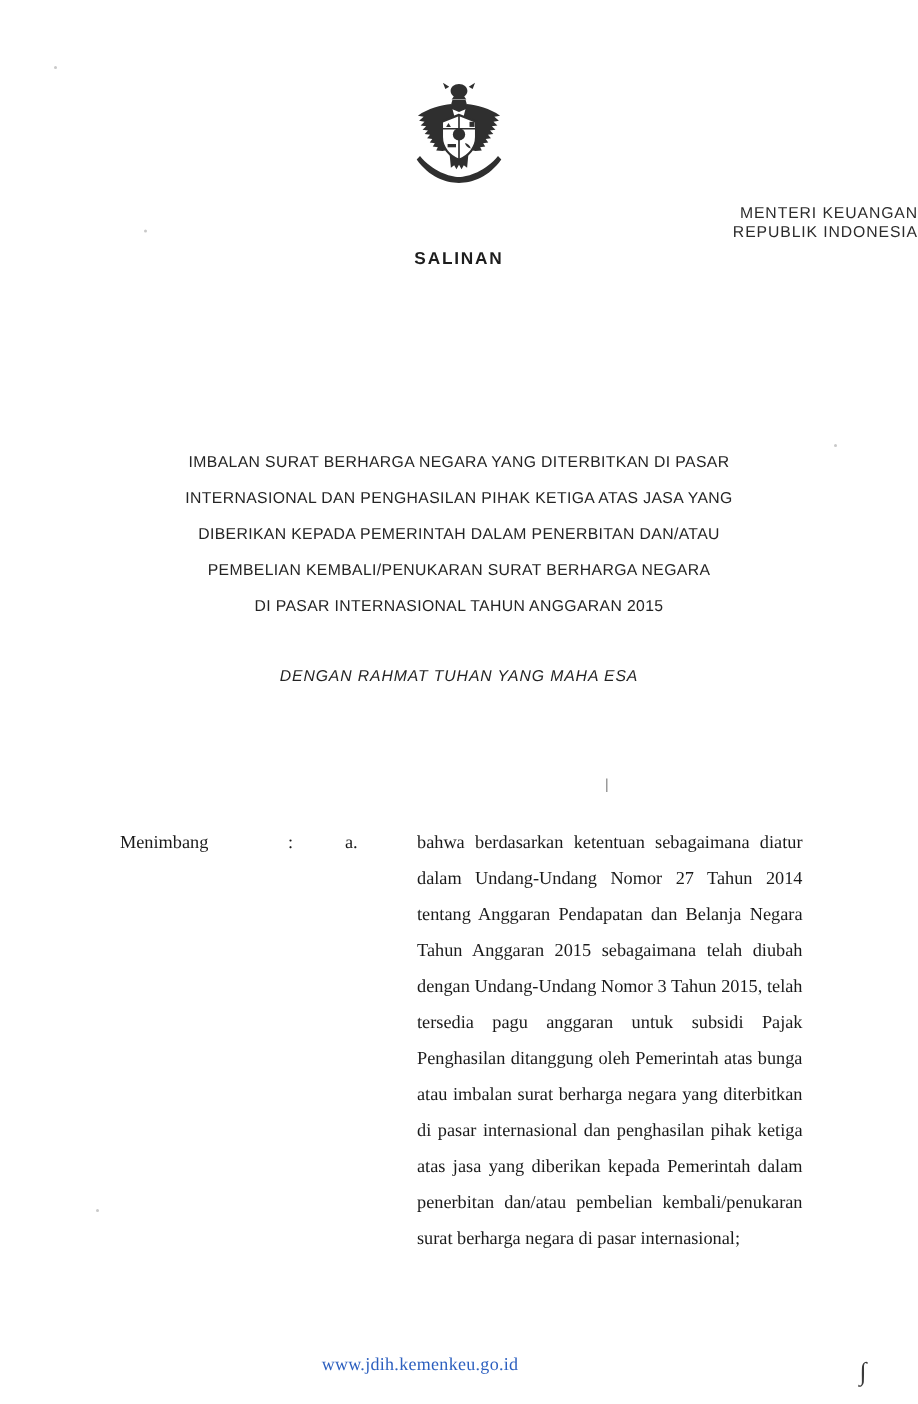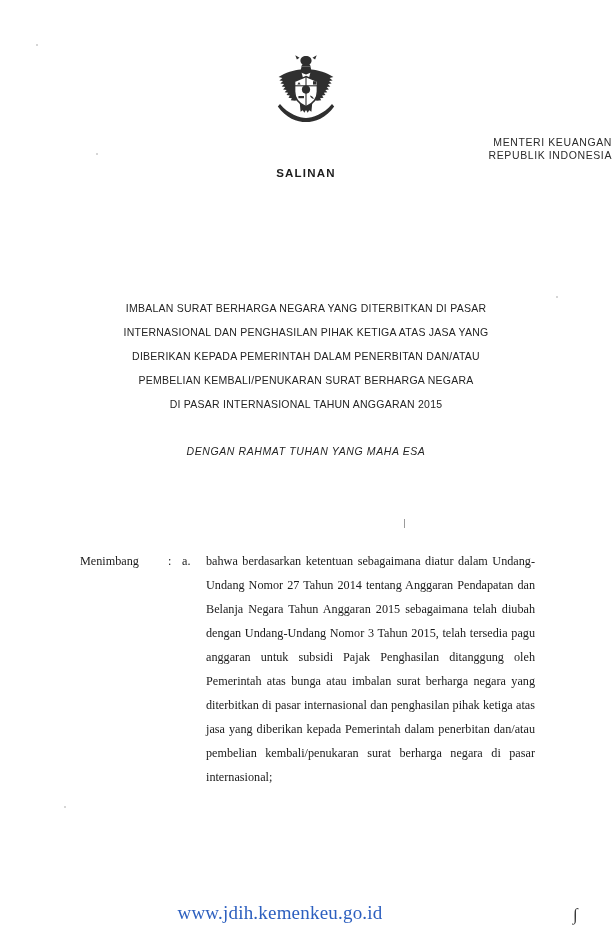--- a/index.html
+++ b/index.html
@@ -144,20 +144,21 @@
     top: 549px;
     left: 80px;
     width: 455px;
     font-family: "Liberation Serif", serif;
     font-size: 12.2px;
     color: #1a1a1a;
   }
   .clause-row {
     display: flex;
     align-items: flex-start;
+    gap: 24px;
   }
   .clause-label {
     width: 88px;
     flex: 0 0 88px;
     line-height: 24px;
   }
   .clause-colon {
     width: 14px;
     flex: 0 0 14px;
     line-height: 24px;
@@ -176,21 +177,21 @@
   }
 
   
   .footer-url {
     position: absolute;
     top: 902px;
     left: 0;
     width: 560px;
     text-align: center;
     font-family: "Liberation Serif", serif;
-    font-size: 19px;
+    font-size: 12px;
     color: #2c5fbf;
     letter-spacing: 0.2px;
   }
   .footer-mark {
     position: absolute;
     top: 905px;
     left: 573px;
     font-family: "Liberation Serif", serif;
     font-size: 17px;
     color: #3a3a3a;

